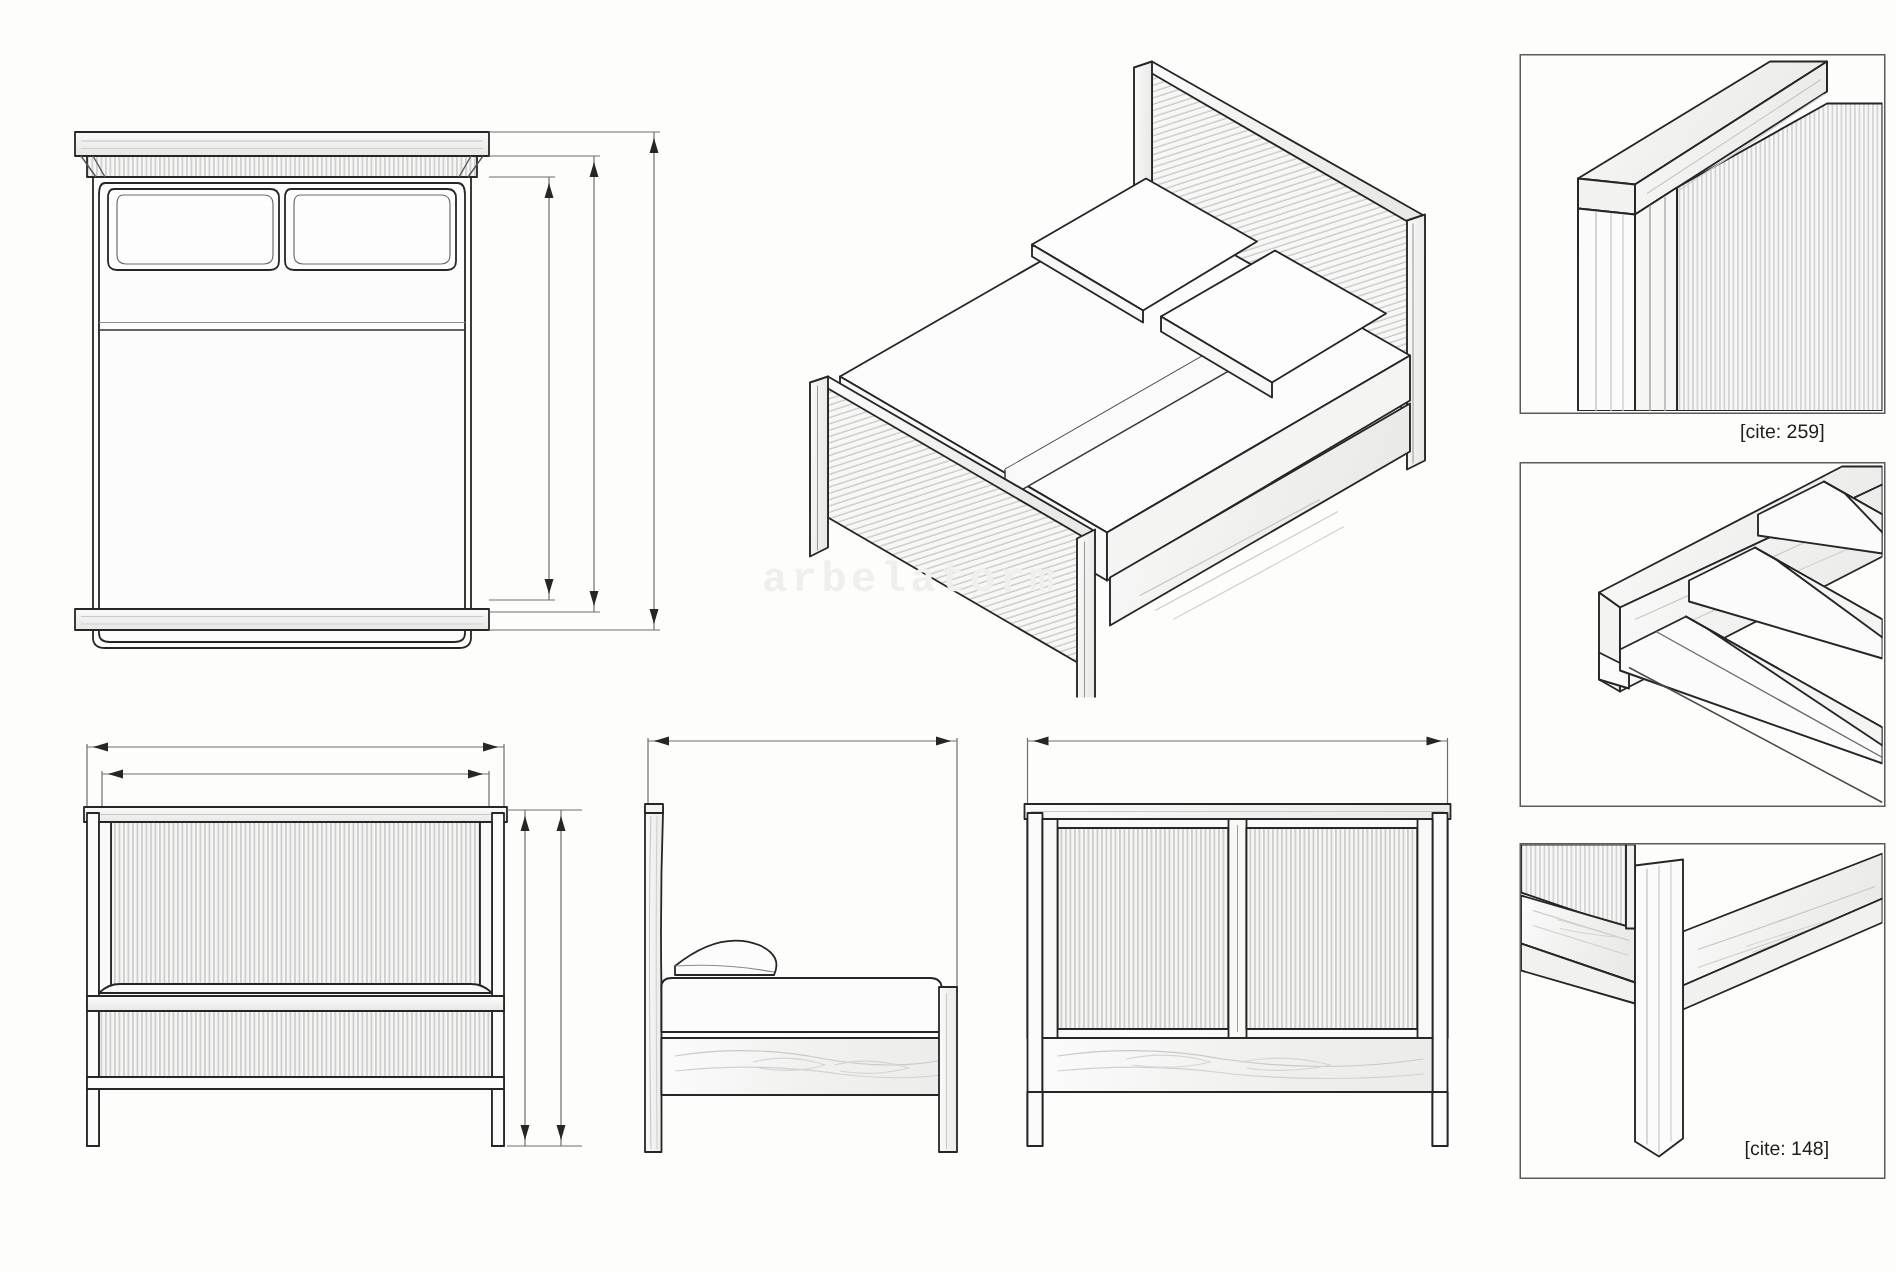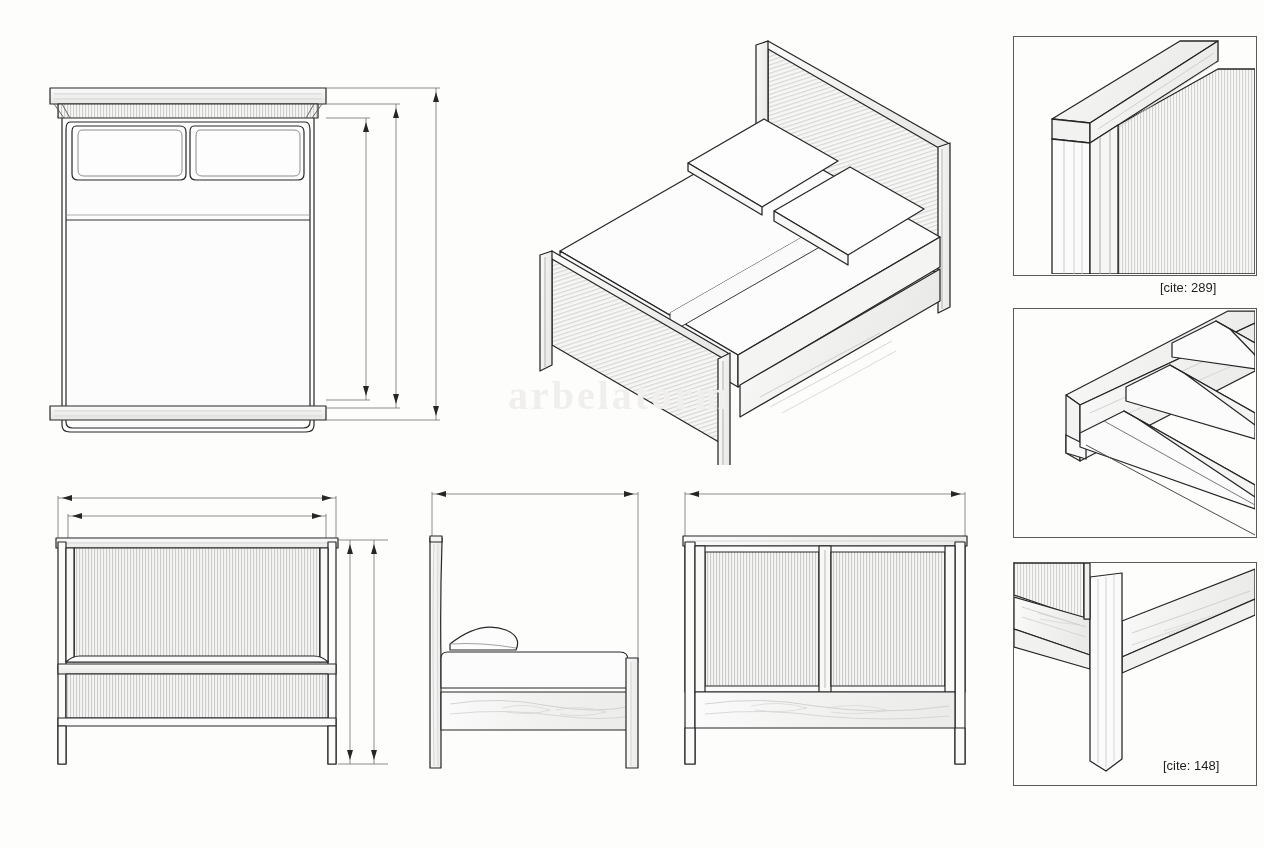--- a/index.html
+++ b/index.html
@@ -5,22 +5,22 @@
   html,body{margin:0;padding:0;background:#fdfdfc;}
   body{width:1264px;height:848px;position:relative;overflow:hidden;
        font-family:"Liberation Sans",sans-serif;color:#222;}
   .sheet{position:absolute;inset:0;background:#fdfdfc;}
   svg{display:block;}
   .vp{position:absolute;}
   .caption{position:absolute;font-size:13px;color:#1e1e1e;
            font-family:"Liberation Sans",sans-serif;white-space:nowrap;}
   .panel{position:absolute;border:1.5px solid #5a5a5a;background:#fdfdfc;box-sizing:border-box;}
   .wm{position:absolute;left:508px;top:372px;width:300px;height:56px;
-      font-size:40px;letter-spacing:3px;color:#f0efee;font-weight:bold;
-      font-family:Liberation Serif, serif;white-space:nowrap;
+      font-size:28px;letter-spacing:3px;color:#f0efee;font-weight:bold;
+      font-family:Liberation Mono, monospace;white-space:nowrap;
       user-select:none;}
 </style>
 </head>
 <body>
 
 <div class="sheet">
 
   <div class="vp" style="left:40px;top:70px;">
   <svg width="420" height="380" viewBox="0 0 420 380">
     <defs>
@@ -345,21 +345,21 @@
         <line x1="50" y1="104" x2="50" y2="237" stroke="#bdbdbd" stroke-width="0.8"></line>
         <line x1="60" y1="105" x2="60" y2="237" stroke="#c6c6c6" stroke-width="0.8"></line>
         <line x1="68" y1="106" x2="68" y2="237" stroke="#cccccc" stroke-width="0.8"></line>
 
         <polygon points="76,106 104,88 104,237 76,237" fill="#f6f6f5"></polygon>
         <line x1="86" y1="100" x2="86" y2="237" stroke="#9f9f9f" stroke-width="0.9"></line>
         <line x1="96" y1="94" x2="96" y2="237" stroke="#ababab" stroke-width="0.9"></line>
       </g>
     </svg>
   </div>
-  <div class="caption" style="left:1160px;top:280px;">[cite: 289]</div>
+  <div class="caption" style="left:1160px;top:280px;">[cite: 259]</div>
 
   <div class="panel" style="left:1013px;top:308px;width:244px;height:230px;">
     <svg width="241" height="227" viewBox="0 0 241 227">
       <defs>
         <linearGradient id="woodd2" x1="0" y1="0" x2="1" y2="0.3">
           <stop offset="0%" stop-color="#fbfbfb"></stop>
           <stop offset="50%" stop-color="#f2f2f1"></stop>
           <stop offset="100%" stop-color="#ebebea"></stop>
         </linearGradient>
       </defs>

